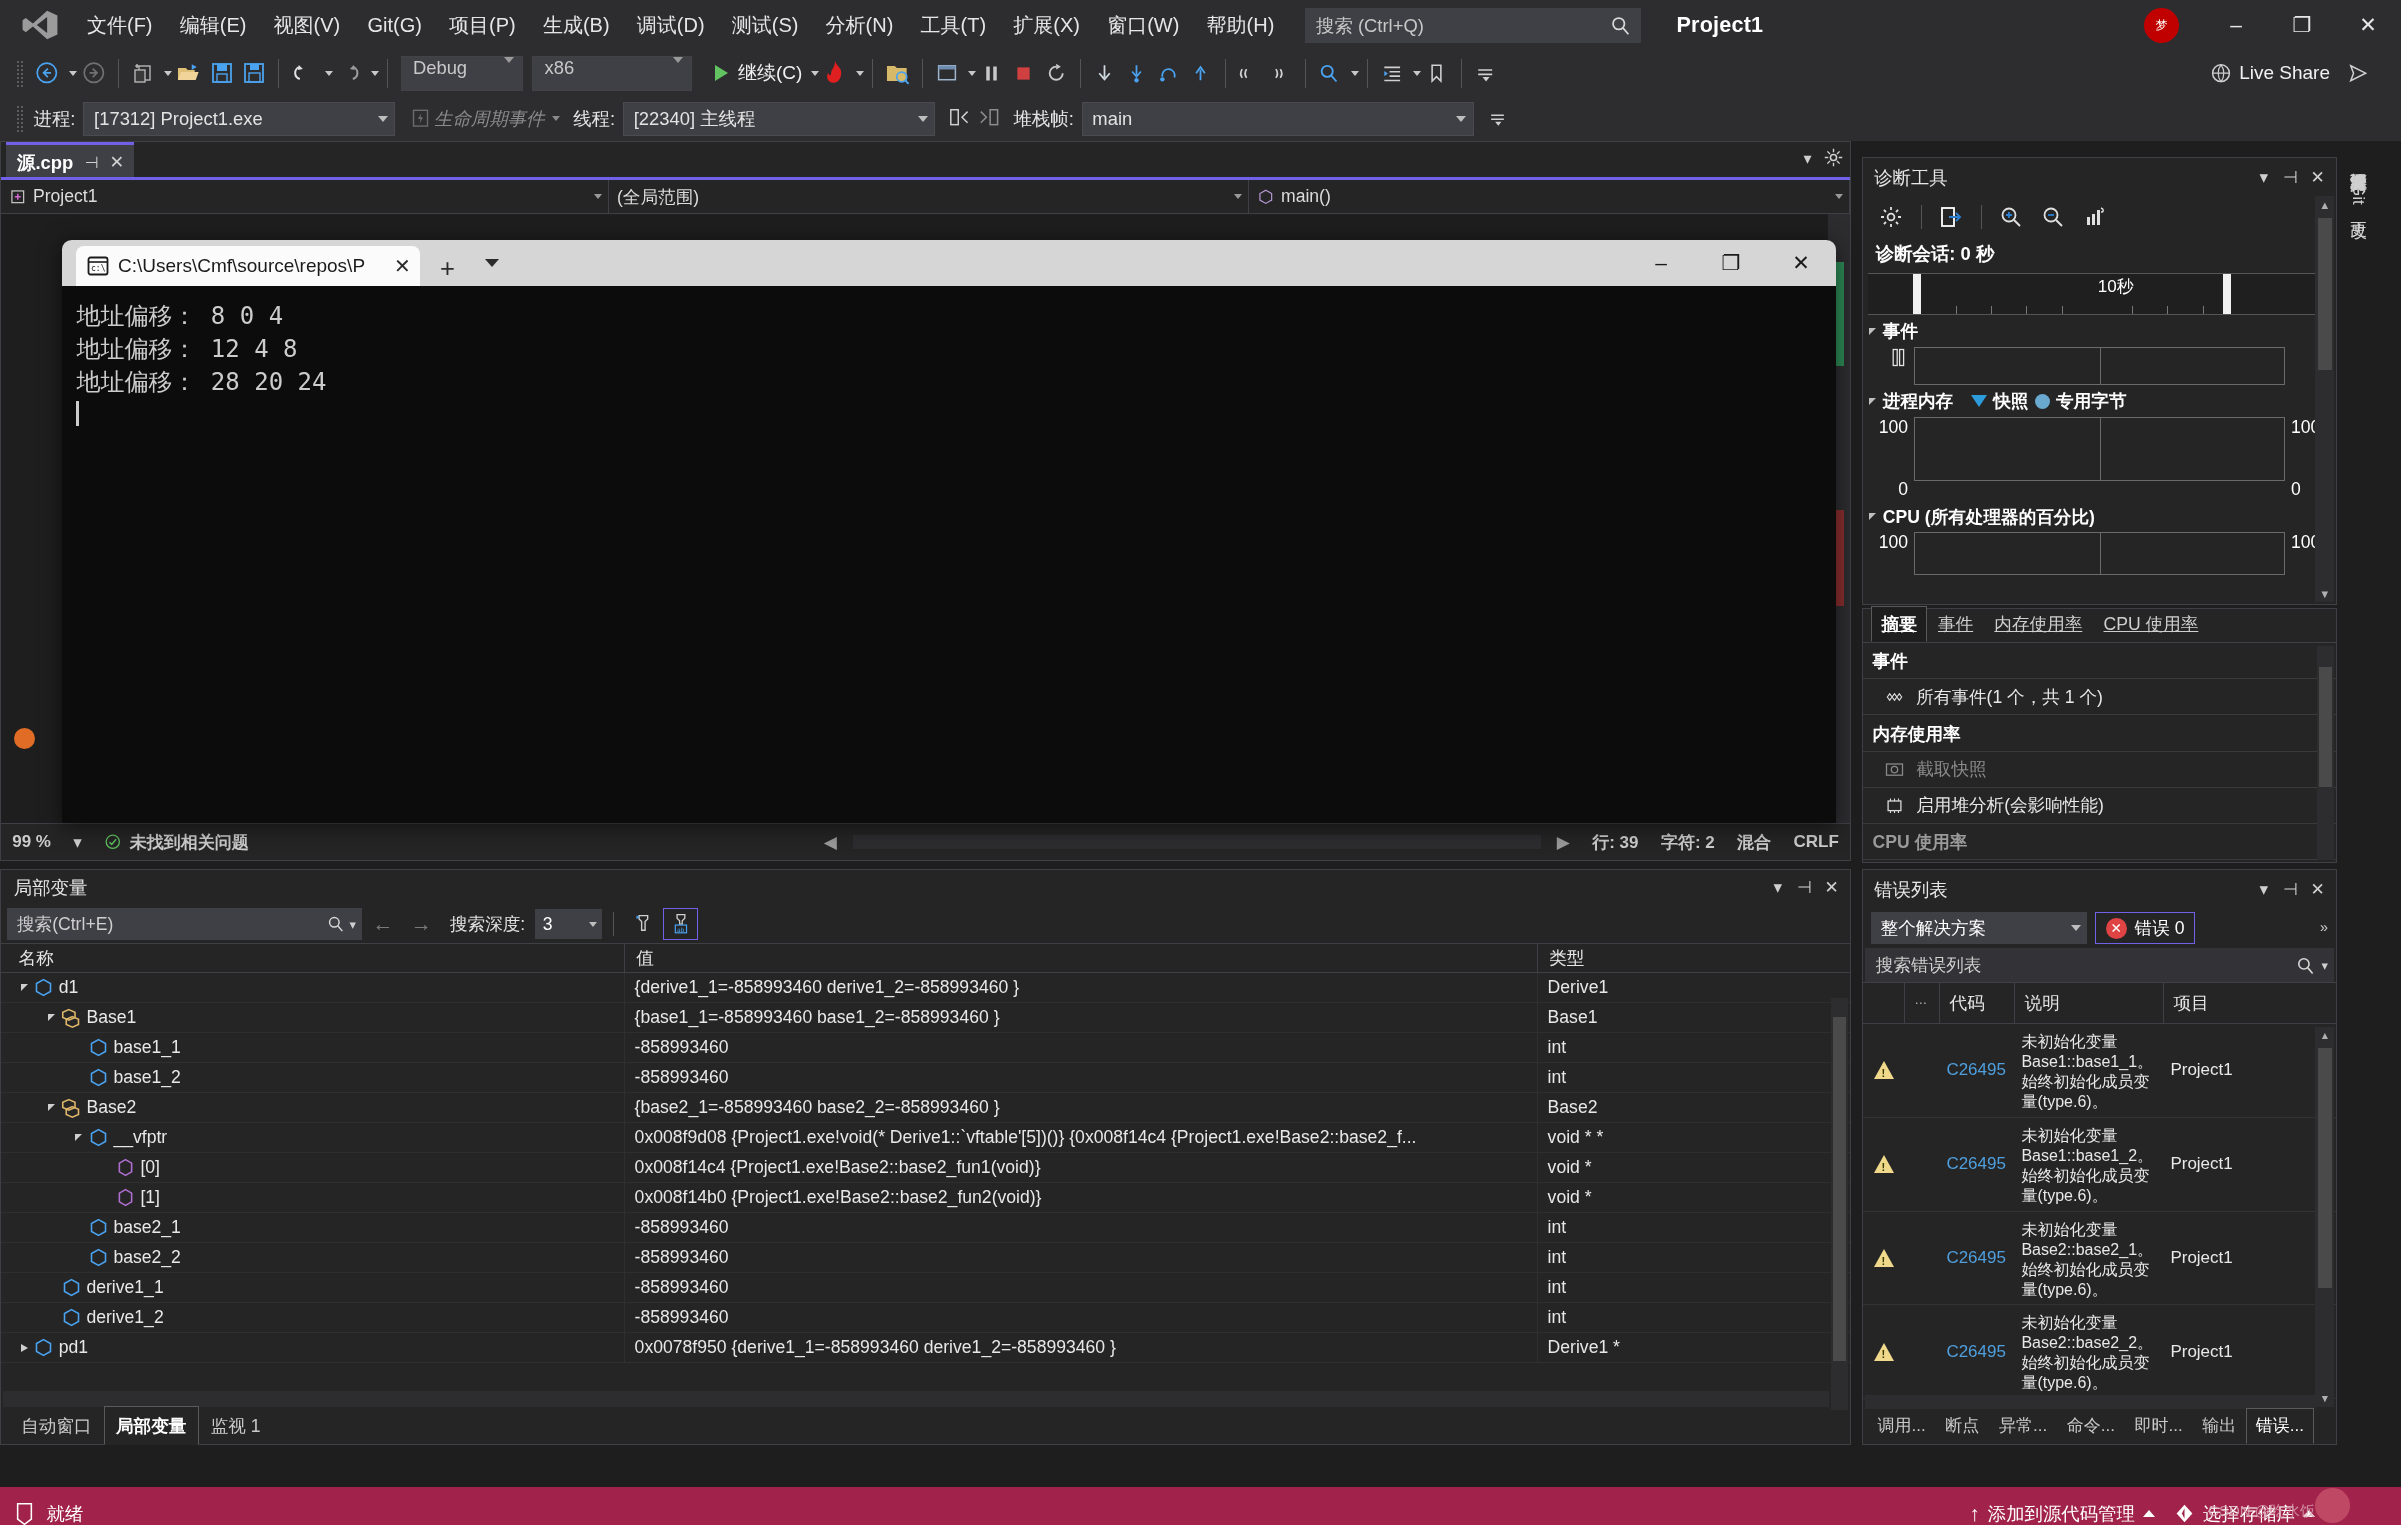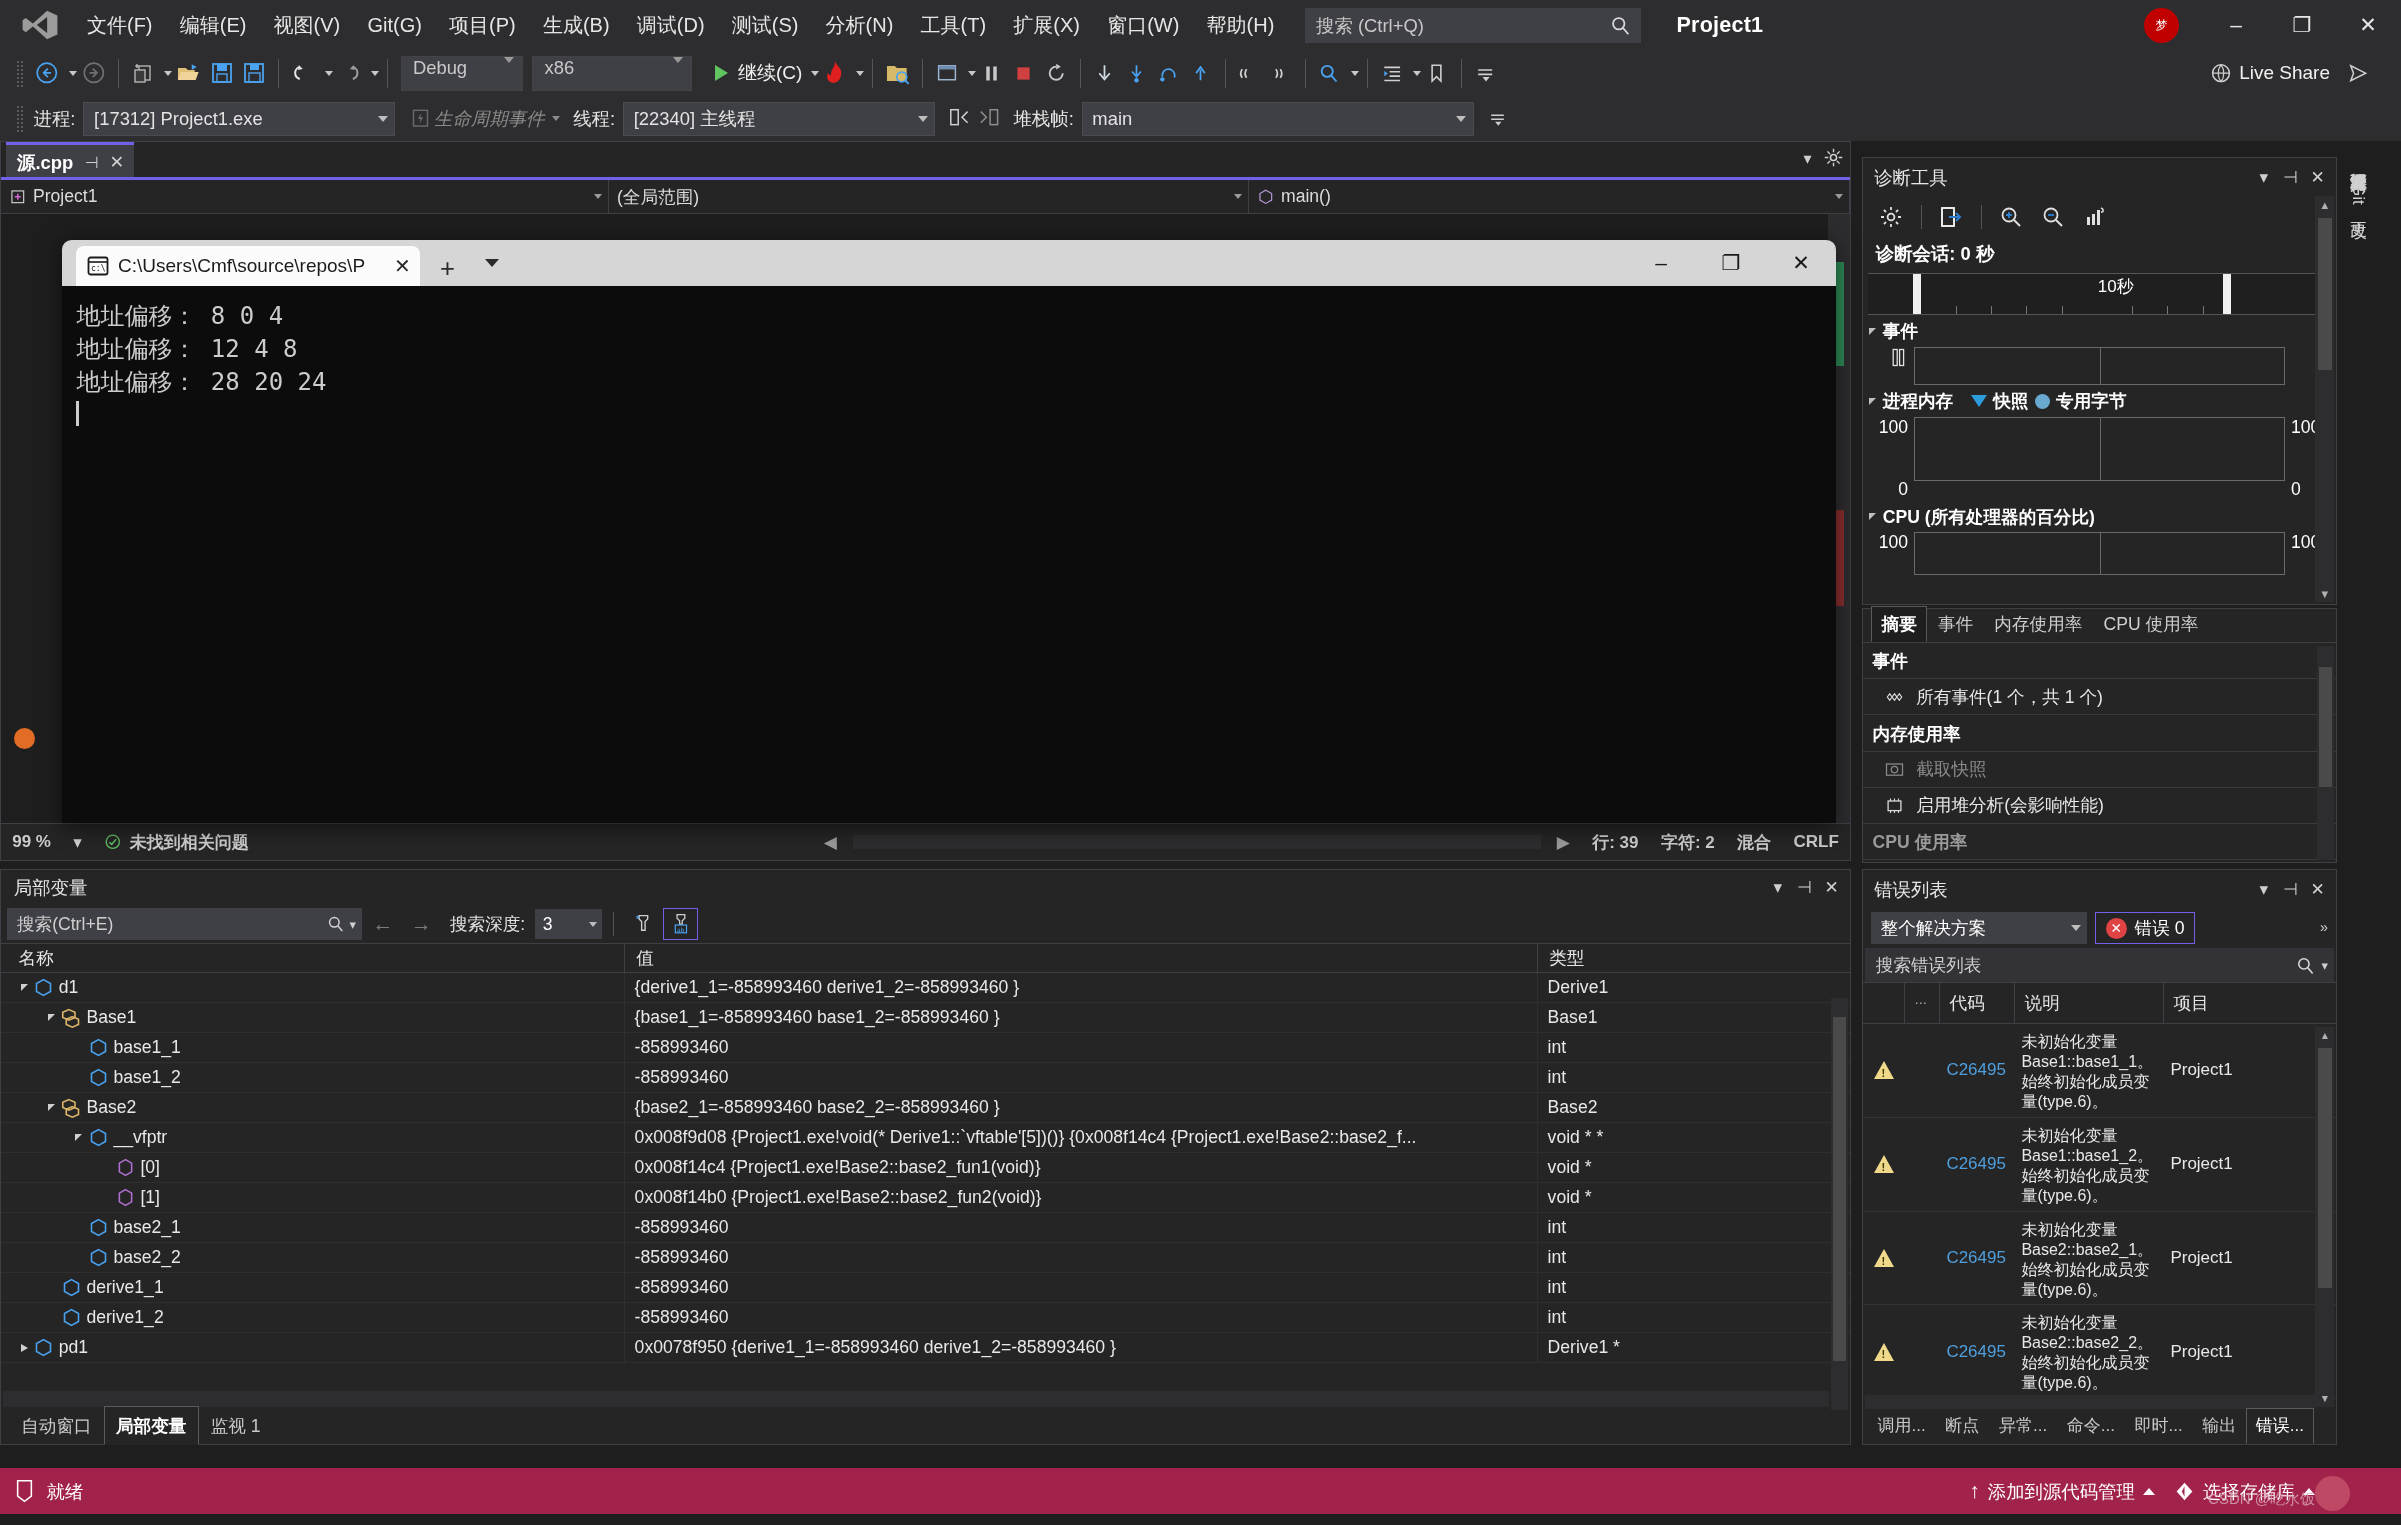--- a/index.html
+++ b/index.html
@@ -190,21 +190,21 @@
   .diag-vscroll { position:absolute; right:1.6px; top:38px; bottom:1.6px; width:19px; background:#2d2d30;}
   .diag-vscroll .ar { height:17.6px; display:flex; align-items:center; justify-content:center; color:#b0b0b0; font-size:11.2px;}
   .diag-vscroll .th { position:absolute; left:2.4px; top:22.4px; width:14.4px; height:152px; background:#4a4a4a;}
 
   
   .diag2 {
     position:absolute; left:1862px; top:608px; width:475px; height:255px;
     background:#252526; border:0.8px solid #3f3f46;
   }
   .dtabs { display:flex; align-items:flex-end; height:34px; padding-left:8px; border-bottom:1.6px solid #3f3f46;}
-  .dtab { font-size:17.6px; color:#cfcfcf; padding:4.8px 9.6px; border:0.8px solid transparent;}
+  .dtab { font-size:17.6px; color:#cfcfcf; padding:4.8px 9.6px; border:0.8px solid transparent;text-decoration:underline;}
   .dtab.active { background:#1e1e1e; border:0.8px solid #5a5a5a; border-bottom-color:#1e1e1e; color:#ffffff; font-weight:bold;}
   .sum-h { font-size:17.6px; font-weight:bold; color:#ffffff; padding:6.4px 0 4.8px 9.6px; border-bottom:0.8px solid #3a3a3a;}
   .sum-row { display:flex; align-items:center; gap:11.2px; padding:5.6px 0 5.6px 21px; font-size:17.6px; color:#e8e8e8;
              border-bottom:0.8px solid #3a3a3a;}
   .sum-row.dim { color:#8a8a8a; }
   .diag2-scroll { position:absolute; right:1.6px; top:37px; bottom:1.6px; width:17.6px; background:#2d2d30;}
   .diag2-scroll .th { position:absolute; left:2.4px; top:21px; width:12.8px; height:120px; background:#4a4a4a;}
 
   
   .vstrip {
@@ -302,22 +302,22 @@
   .err-scroll { position:absolute; right:1.6px; top:157px; bottom:37px; width:19px; background:#2d2d30;}
   .err-scroll .ar { height:17.6px; display:flex; align-items:center; justify-content:center; color:#b0b0b0; font-size:10.4px;}
   .err-scroll .th { position:absolute; left:2.4px; top:21px; width:14.4px; height:240px; background:#4a4a4a;}
   .err-tabs { position:absolute; left:0; bottom:0; width:100%; height:35px; display:flex; align-items:flex-end; padding-left:4.8px;}
   .etab { font-size:17px; color:#c9c9c9; padding:5.6px 8.8px; border:0.8px solid transparent; white-space:nowrap;}
   .etab.active { background:#252526; color:#ffffff; border:0.8px solid #5a5a5a; border-bottom-color:#252526;}
   .err-hscroll { position:absolute; left:1.6px; right:21px; bottom:35px; height:14.4px; background:#2d2d30;}
 
   
   .statusbar {
-    position:absolute; left:0; bottom:12px; width:2401px; height:46px;
-    background:#a1224a; display:flex; align-items:center; color:#ffffff; font-size:18.4px;
+    position:absolute; left:0; bottom:0; width:2401px; height:39px;
+    background:#a1224a; display:flex; align-items:flex-end; color:#ffffff; font-size:18.4px;
   }
   .sb-left { display:flex; align-items:center; padding-left:14.4px; gap:11.2px;}
   .sb-right { position:absolute; right:0; display:flex; align-items:center; gap:19px; padding-right:11.2px;}
   .sb-item { display:flex; align-items:center; gap:8px; white-space:nowrap;}
   .sb-up { font-size:21px; }
   .sb-caret-up { width:0;height:0;border-left:6.4px solid transparent;border-right:6.4px solid transparent;
                  border-bottom:7.2px solid #ffffff;}
   .watermark { position:absolute; right:86px; bottom:4.8px; font-size:15px; color:#d9a3b5; opacity:.85;}
   .wm-dot { position:absolute; right:51px; bottom:3.2px; width:35px; height:35px; border-radius:50%;
             background:#c9566f; opacity:.75;}

